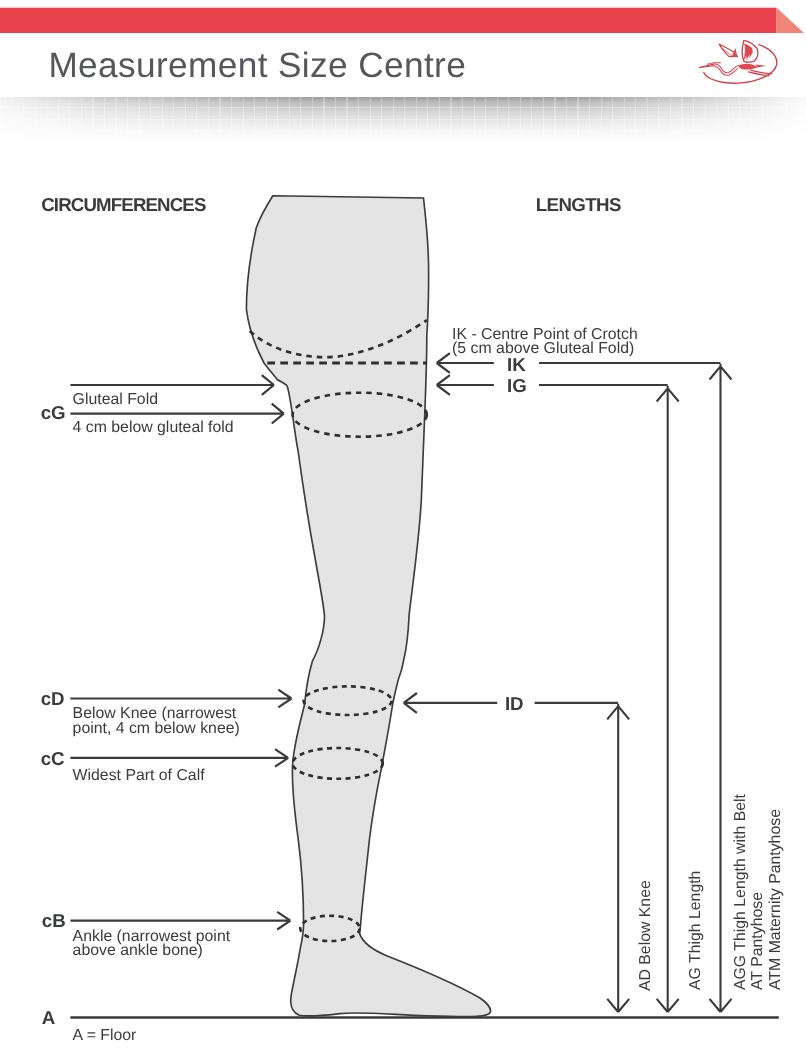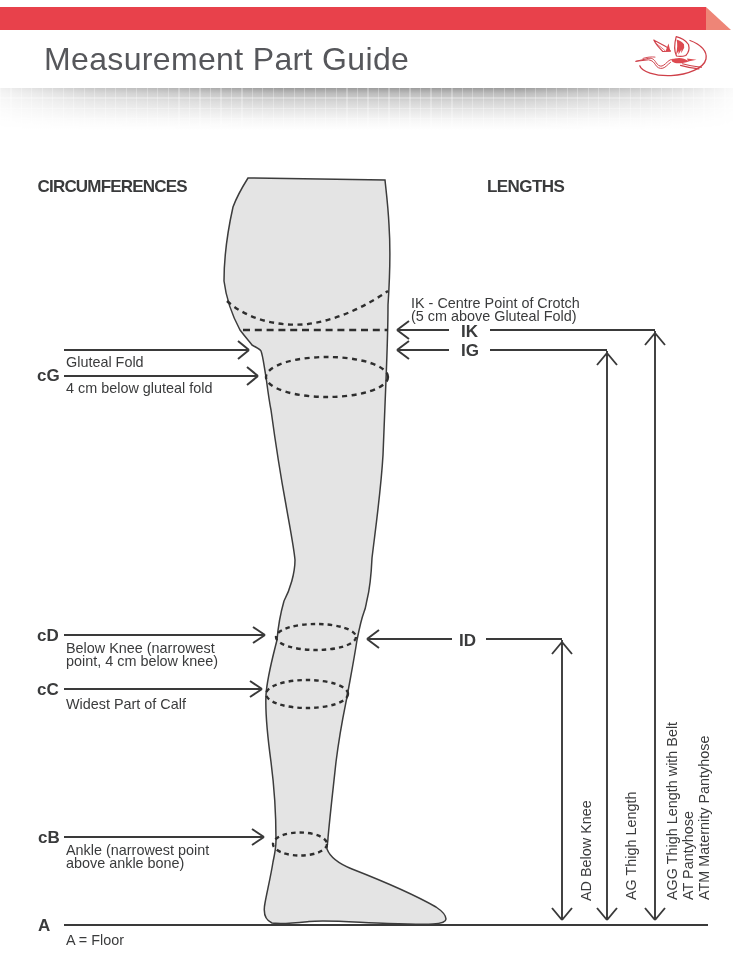--- a/index.html
+++ b/index.html
@@ -17,21 +17,21 @@
       linear-gradient(180deg,#9c9c9c 0%,#bdbdbd 13%,#d6d6d6 33%,#e9e9e9 56%,#f8f8f8 80%,#ffffff 100%);
     -webkit-mask-image:linear-gradient(90deg,rgba(0,0,0,0.15) 0,rgba(0,0,0,0.55) 90px,#000 280px,#000 520px,rgba(0,0,0,0.5) 645px,rgba(0,0,0,0.06) 733px);
             mask-image:linear-gradient(90deg,rgba(0,0,0,0.15) 0,rgba(0,0,0,0.55) 90px,#000 280px,#000 520px,rgba(0,0,0,0.5) 645px,rgba(0,0,0,0.06) 733px);
   }
   svg text{fill:#3a3b3c;}
 </style>
 </head>
 <body>
 <div class="redbar"></div>
 <div class="fold"></div>
-<div class="title">Measurement Part Guide</div>
+<div class="title">Measurement Size Centre</div>
 <div class="band"></div>
 
 <svg style="position:absolute;left:632px;top:30px" width="82" height="55" viewBox="0 0 82 55">
   <g fill="none" stroke="#cf4049" stroke-width="1.3" stroke-linecap="round">
 
     <path d="M 58,10.5 C 69,14.5 75.5,21.5 74,29 C 72,38 56,44.8 39,45.6 C 23,46.3 9.5,41.5 7.8,35.8"></path>
 
     <path d="M 3.9,31.3 L 16.8,28.3 C 20.5,27.7 22.5,30 24,32.5 C 25.5,35 27.5,36.6 30,36 C 32.5,35.2 34.5,32.5 37,30.6 C 38.5,29.5 40.5,29.2 42,29.3" stroke-width="1"></path>
 
     <path d="M 3.9,31.3 L 16.5,29.8 C 20.5,30.3 22,32.5 23.5,34.8 C 25,37.5 27.8,39 30.8,38.2 C 33.8,37.3 35.5,34.6 38.5,32.4" stroke-width="1"></path>

